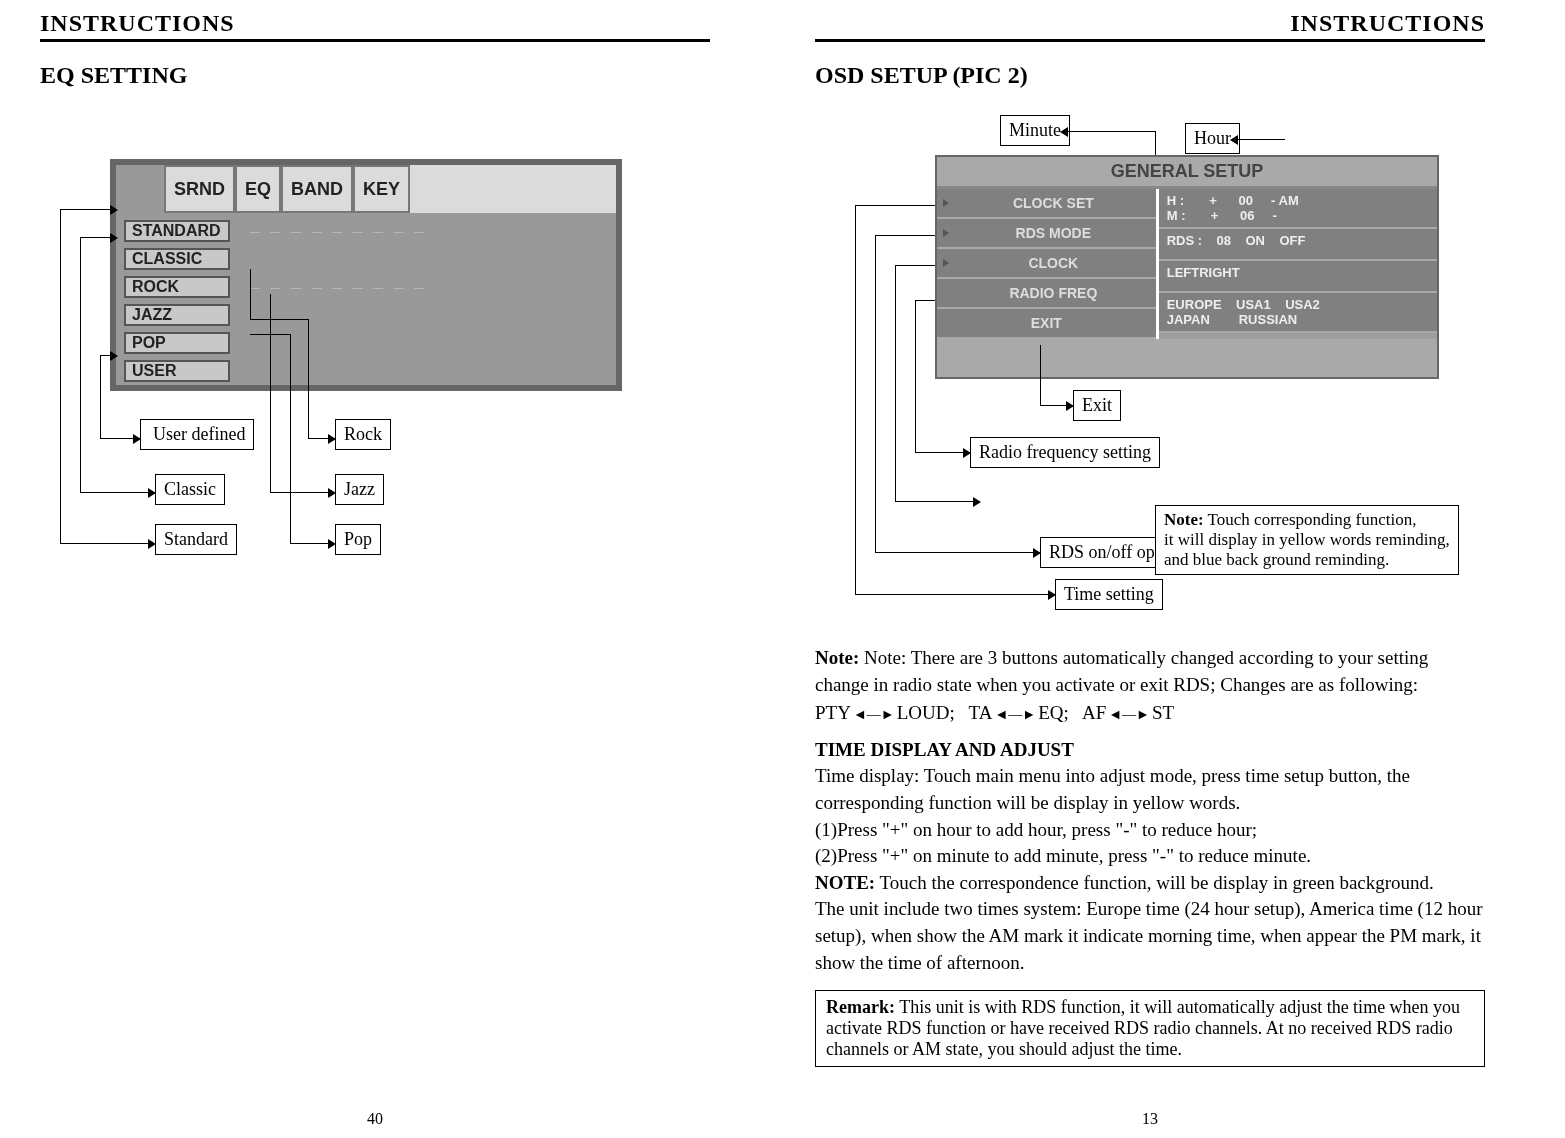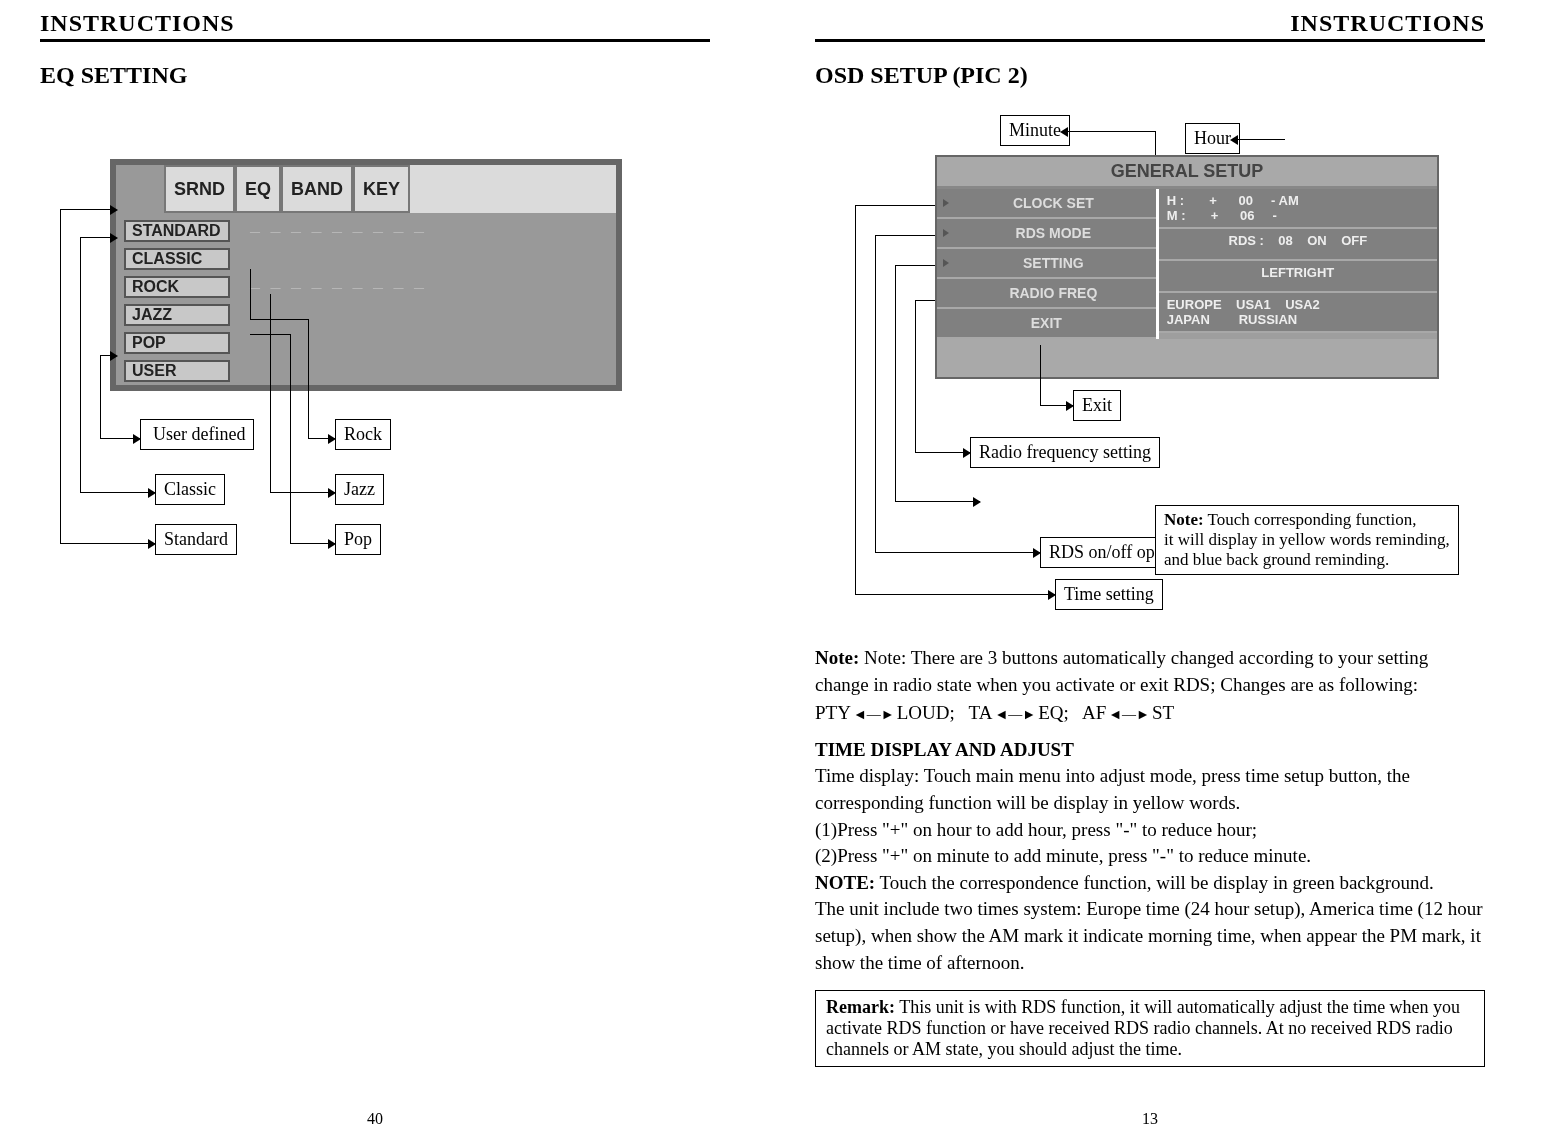--- a/index.html
+++ b/index.html
@@ -172,21 +172,21 @@
   .osd-item.noarrow::before { display: none; }
   .osd-r-row {
     color: #eee;
     background: #808080;
     border-bottom: 2px solid #a8a8a8;
     font-weight: bold;
     font-size: 13px;
     padding: 4px 8px;
     min-height: 22px;
     display: flex;
-    justify-content: center;
+    justify-content: flex-start;
   }
   .osd-r-row span { white-space: pre; }
   .body-text {
     font-size: 19px;
     line-height: 1.4;
     margin-top: 10px;
   }
   .body-text b { font-weight: bold; }
   .remark-box {
     border: 1px solid black;
@@ -294,21 +294,21 @@
     <div class="arrowhead arrow-down" style="left:336px; top:48px;"></div>
     <div class="arrowline" style="left:420px; top:24px; width:50px; height:1px;"></div>
     <div class="arrowhead arrow-left" style="left:415px; top:20px;"></div>
 
     <div class="osd-panel">
       <div class="osd-title">GENERAL SETUP</div>
       <div class="osd-cols">
         <div class="osd-left">
           <div class="osd-item">CLOCK SET</div>
           <div class="osd-item">RDS MODE</div>
-          <div class="osd-item">SETTING</div>
+          <div class="osd-item">CLOCK</div>
           <div class="osd-item noarrow">RADIO FREQ</div>
           <div class="osd-item noarrow" style="text-align:center;padding-left:4px;">EXIT</div>
         </div>
         <div class="osd-right">
           <div class="osd-r-row" style="flex-direction:column;align-items:flex-start;">
             <span>H :       +      00     - AM</span>
             <span>M :       +      06     -</span>
           </div>
           <div class="osd-r-row">
               <span>RDS :    08    ON    OFF</span>

